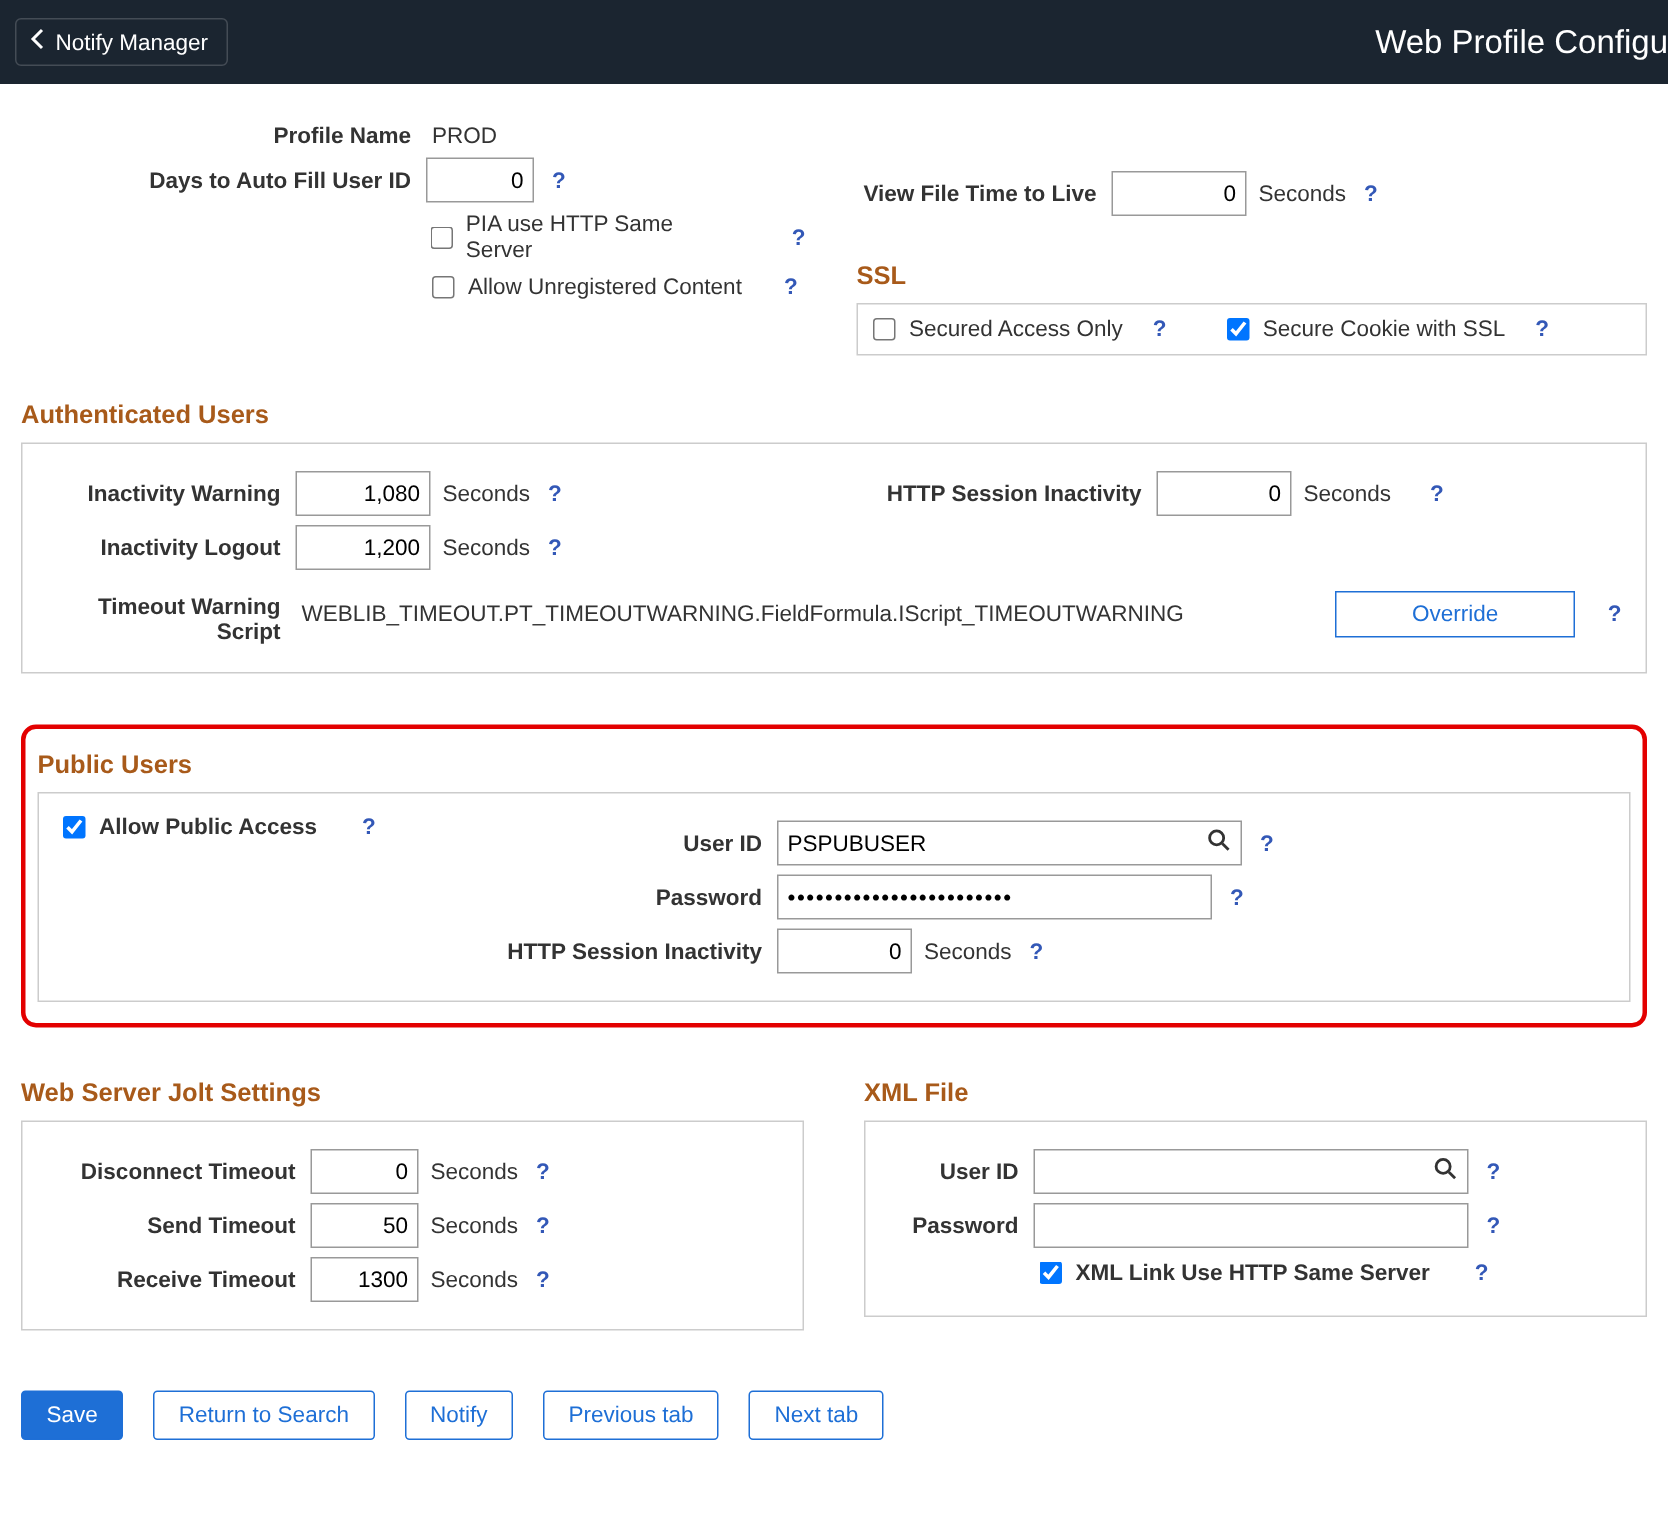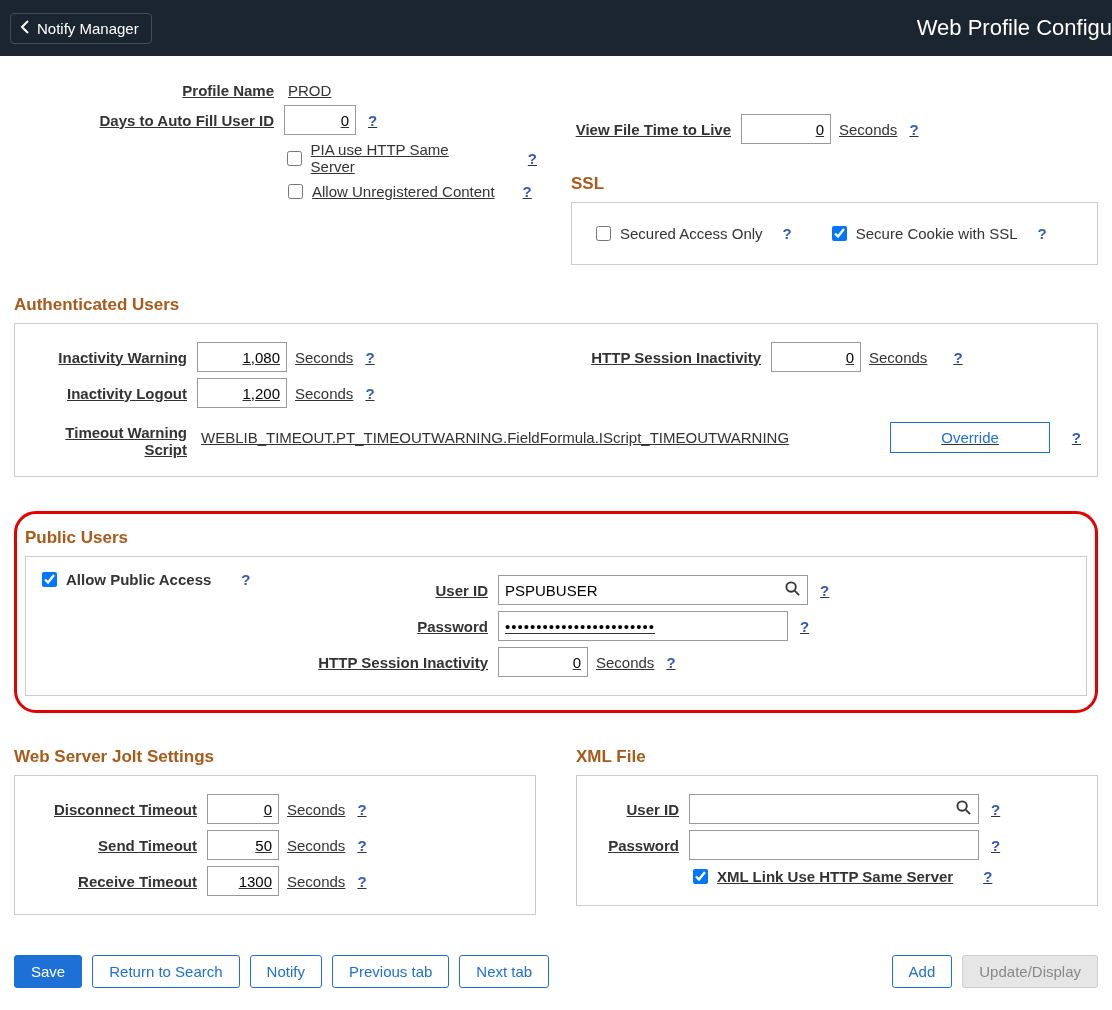--- a/index.html
+++ b/index.html
@@ -38,21 +38,20 @@
     padding-right: 0;
     white-space: nowrap;
   }
   .content {
     padding: 20px 14px 30px 14px;
   }
   .row {
     display: flex;
     align-items: center;
     margin: 6px 0;
-    text-decoration: underline;
   }
   .label-col {
     width: 270px;
     text-align: right;
     padding-right: 10px;
     font-size: 15px;
     color: #333;
     font-weight: bold;
   }
   .label-col-b {
@@ -102,21 +101,21 @@
     font-size: 15px;
   }
   .top-grid {
     display: flex;
     gap: 30px;
   }
   .top-left { flex: 1; }
   .top-right { flex: 1; }
   .ssl-box {
     border: 1px solid #ccc;
-    padding: 20px;
+    padding: 6px;
   }
   .cb-row {
     display: flex;
     align-items: center;
     gap: 6px;
   }
   input[type="checkbox"] {
     width: 15px;
     height: 15px;
     cursor: pointer;
@@ -124,21 +123,21 @@
   .override-btn {
     border: 1px solid #1e6fd6;
     background: #fff;
     color: #1e6fd6;
     padding: 6px 50px;
     cursor: pointer;
     font-size: 15px;
   }
   .highlight-box {
     border: 3px solid #e30000;
-    border-radius: 22px;
+    border-radius: 10px;
     padding: 14px 8px;
     margin: 34px 0 20px 0;
   }
   .search-input-wrap {
     position: relative;
     display: inline-block;
   }
   .search-icon {
     position: absolute;
     right: 8px;
@@ -152,21 +151,21 @@
     gap: 40px;
     margin-top: 26px;
   }
   .col-half { flex: 1; }
   .btn-bar {
     display: flex;
     justify-content: space-between;
     align-items: center;
     margin-top: 40px;
   }
-  .btn-group { display: flex; gap: 10px; }
+  .btn-group { display: flex; gap: 20px; }
   .btn {
     border-radius: 3px;
     padding: 7px 16px;
     font-size: 15px;
     cursor: pointer;
     font-family: inherit;
   }
   .btn-primary {
     background: #1e6fd6;
     border: 1px solid #1e6fd6;
@@ -307,21 +306,21 @@
           <button class="override-btn">Override</button>
           <span class="help" style="margin-left:10px">?</span>
         </div>
       </div>
     </div>
   </div>
 
   <div class="highlight-box">
     <div class="section-title" style="margin-top:0">Public Users</div>
     <div class="fieldset">
-      <div style="display:flex; ">
+      <div style="display:flex; gap:20px">
         <div style="flex:0 0 260px">
           <div class="cb-row">
             <input type="checkbox" checked="" style="">
             <span class="checkbox-label" style="font-weight:bold">Allow Public Access</span>
             <span class="help" style="margin-left:20px">?</span>
           </div>
         </div>
         <div style="flex:1">
           <div class="row">
             <div class="label-col-b" style="width:200px">User ID</div>
@@ -427,19 +426,15 @@
   </div>
 
   <div class="btn-bar">
     <div class="btn-group">
       <button class="btn btn-primary">Save</button>
       <button class="btn btn-outline">Return to Search</button>
       <button class="btn btn-outline">Notify</button>
       <button class="btn btn-outline">Previous tab</button>
       <button class="btn btn-outline">Next tab</button>
     </div>
-    <div class="btn-group">
-      <button class="btn btn-outline">Add</button>
-      <button class="btn btn-disabled">Update/Display</button>
-    </div>
   </div>
 
 </div>
 
 </body></html>

